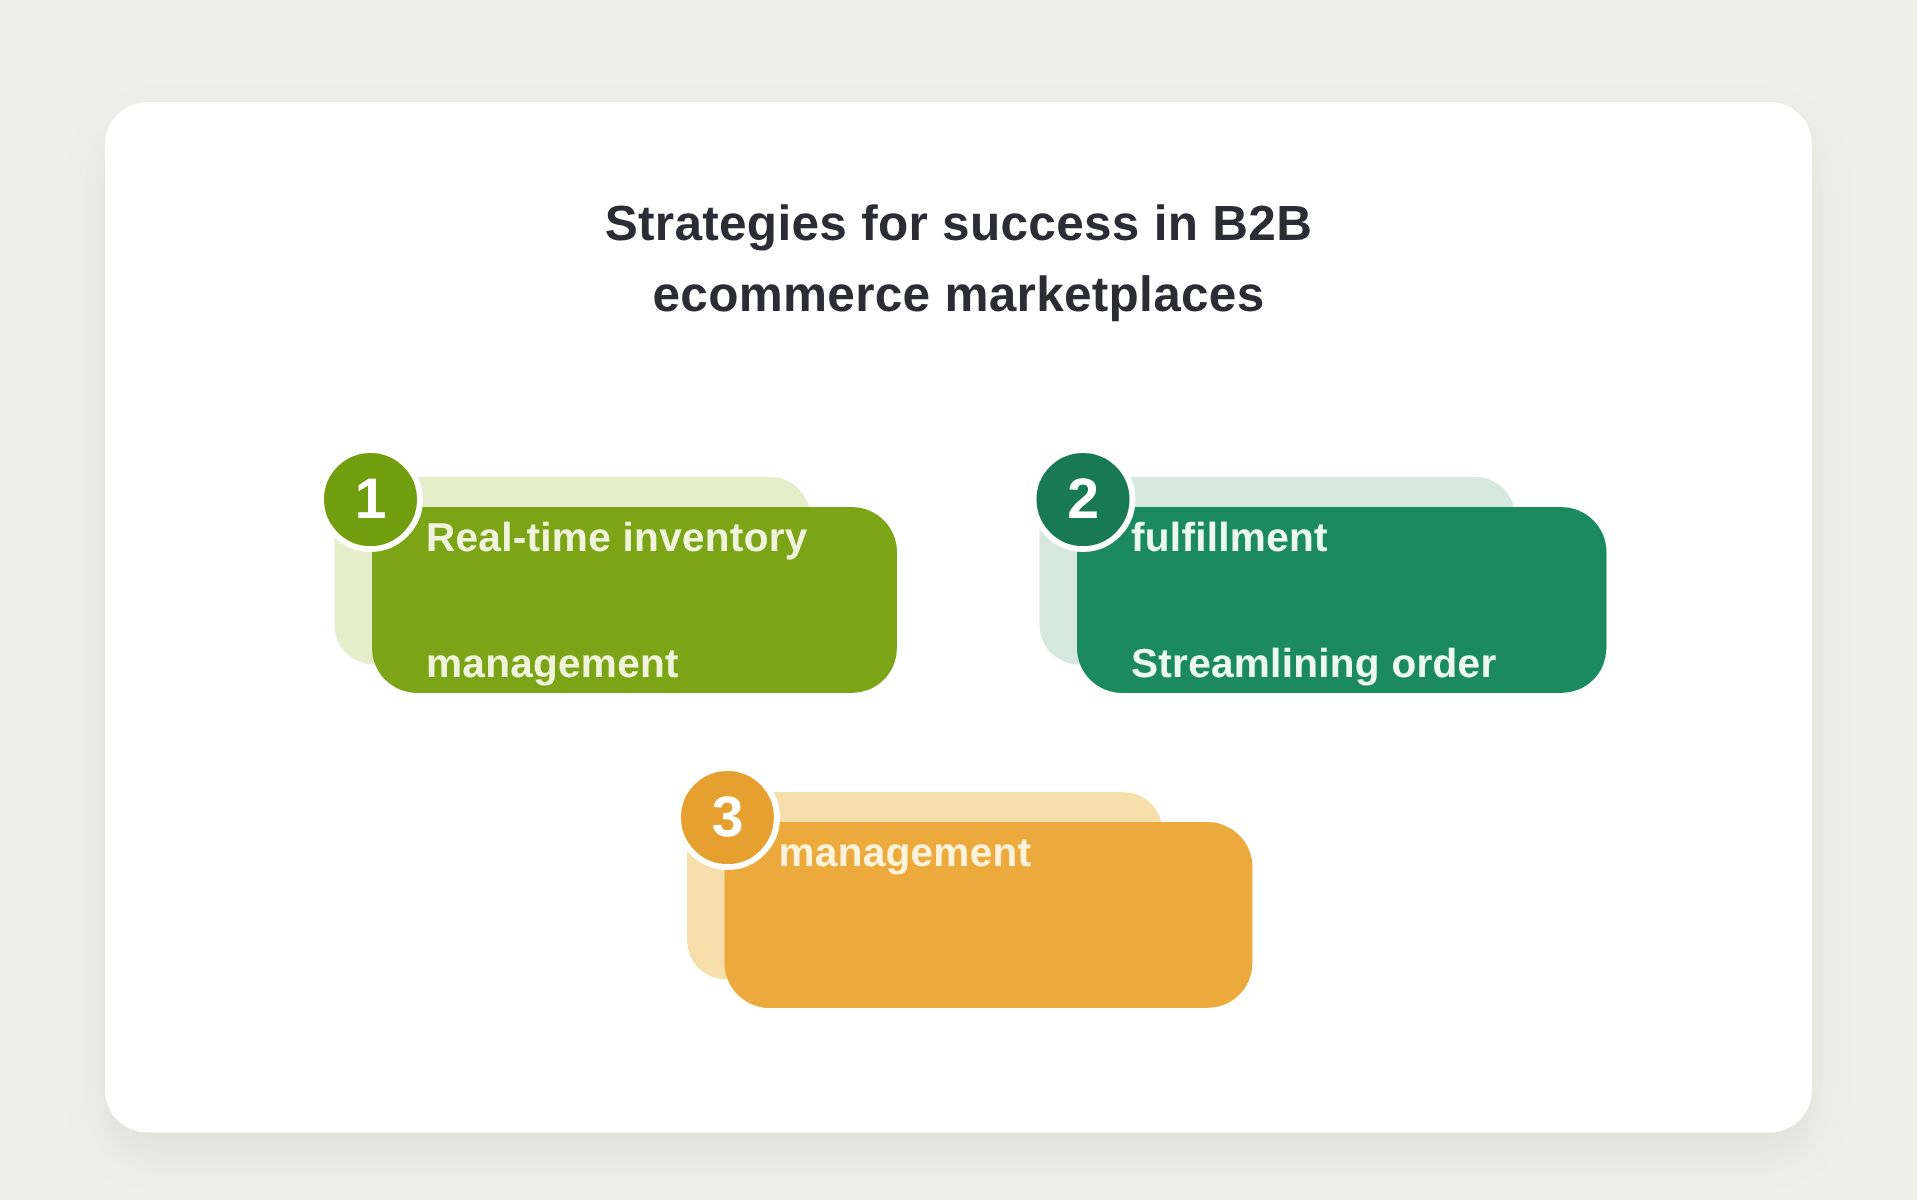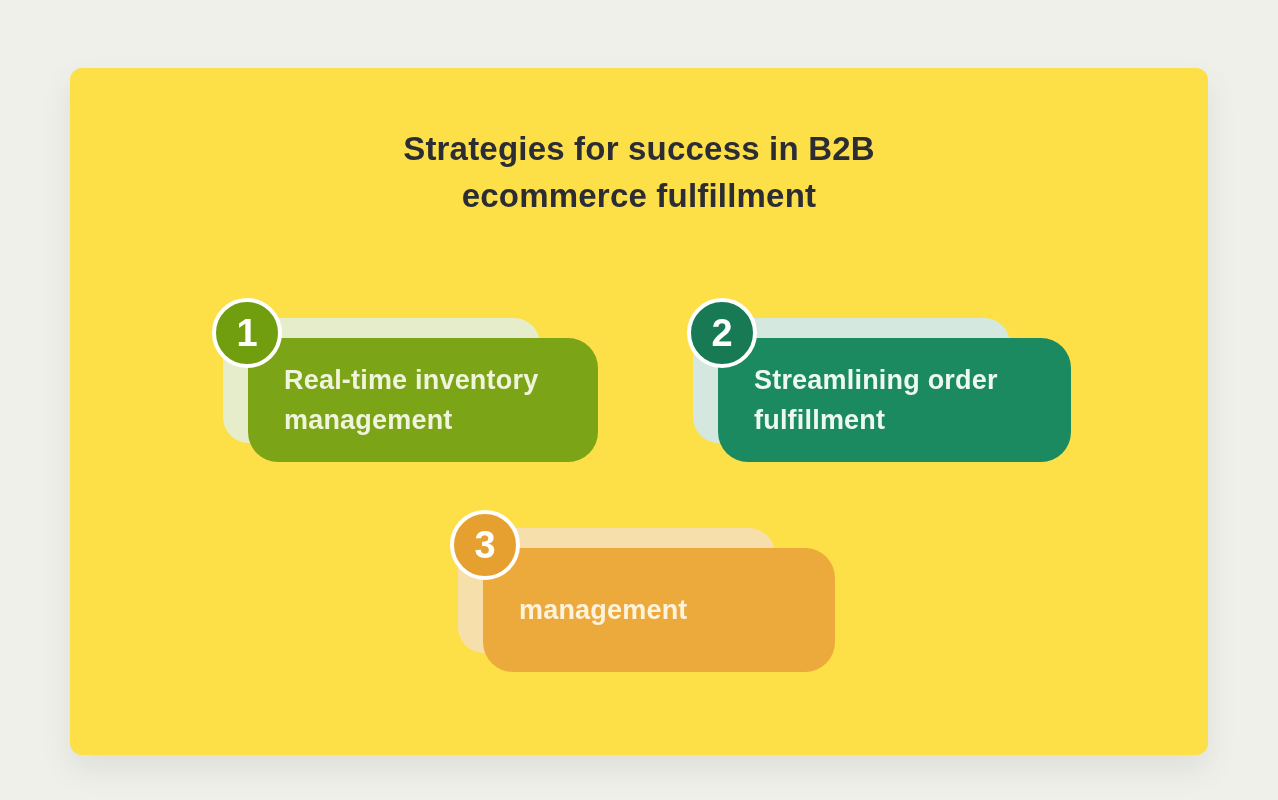--- a/index.html
+++ b/index.html
@@ -7,22 +7,22 @@
     width: 1278px; height: 800px;
     background: #eff0ea;
     font-family: "Liberation Sans", sans-serif;
     overflow: hidden;
     position: relative;
   }
   .panel {
     position: absolute;
     left: 70px; top: 68px;
     width: 1138px; height: 687px;
-    background: #fde047;
-    border-radius: 12px;
+    background: #ffffff;
+    border-radius: 28px;
     box-shadow: 0 14px 30px rgba(70, 75, 55, 0.10);
   }
   .title {
     position: absolute;
     top: 57px; left: 0; right: 0;
     text-align: center;
     color: #2c2c34;
     font-size: 33px;
     line-height: 47px;
     font-weight: 700;
@@ -38,21 +38,21 @@
     border-radius: 26px;
     z-index: 0;
   }
   .main {
     position: relative;
     height: 124px;
     border-radius: 30px;
     z-index: 1;
     display: flex;
     flex-direction: column;
-    justify-content: center;
+    justify-content: space-between;
     padding-left: 36px;
     font-size: 27px;
     line-height: 40px;
     font-weight: 600;
     letter-spacing: 0.2px;
   }
   .main span { display: block; }
   .badge {
     position: absolute;
     left: -36px; top: -40px;
@@ -87,37 +87,37 @@
   .card3 .badge { left: -33px; top: -38px; background: #e6a02f; }
 </style>
 </head>
 <body>
 
 <div class="page">
   <div class="panel">
 
     <h1 class="title">
       <span>Strategies for success in B2B</span>
-      <span>ecommerce fulfillment</span>
+      <span>ecommerce marketplaces</span>
     </h1>
 
     <div class="card card1">
       <div class="ghost"></div>
       <div class="main">
         <span>Real-time inventory</span>
         <span>management</span>
       </div>
       <div class="badge">1</div>
     </div>
 
     <div class="card card2">
       <div class="ghost"></div>
       <div class="main">
+        <span>fulfillment</span>
         <span>Streamlining order</span>
-        <span>fulfillment</span>
       </div>
       <div class="badge">2</div>
     </div>
 
     <div class="card card3">
       <div class="ghost"></div>
       <div class="main">
         <span>management</span>
       </div>
       <div class="badge">3</div>

